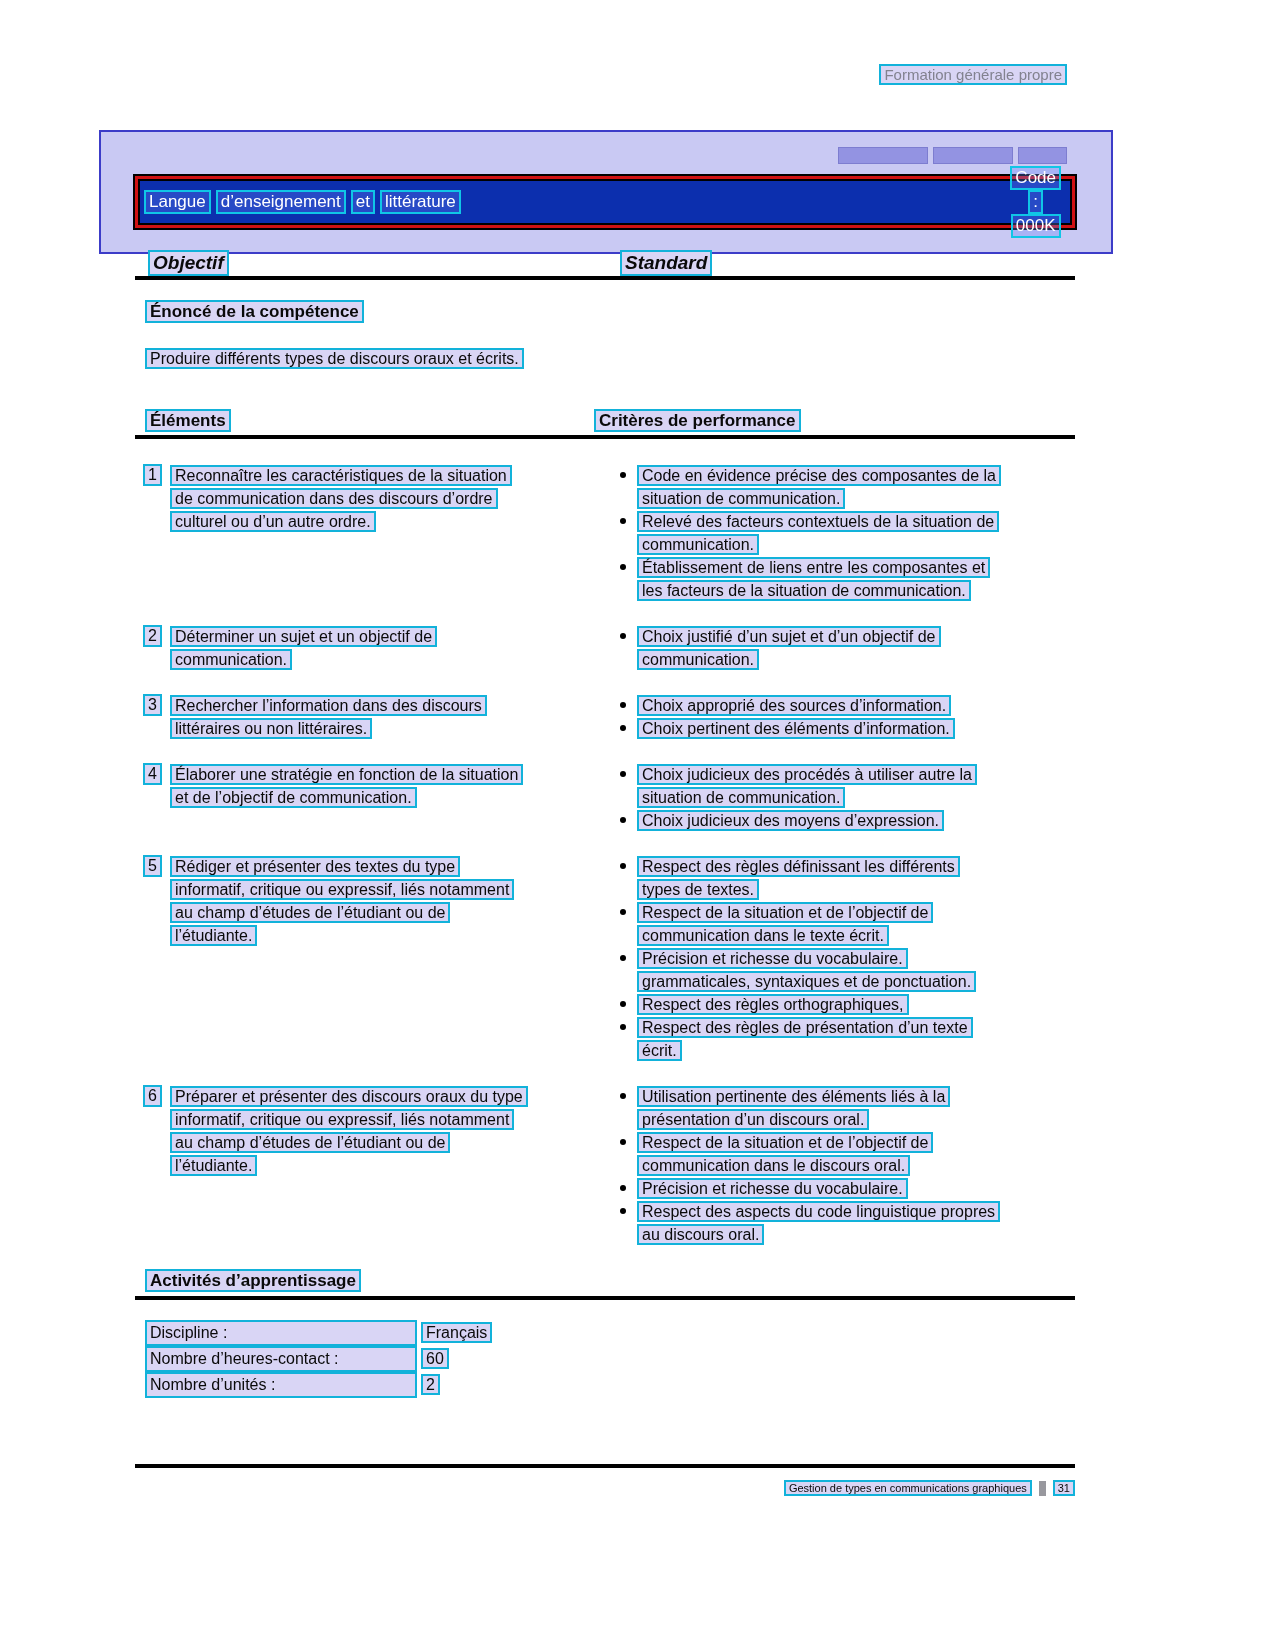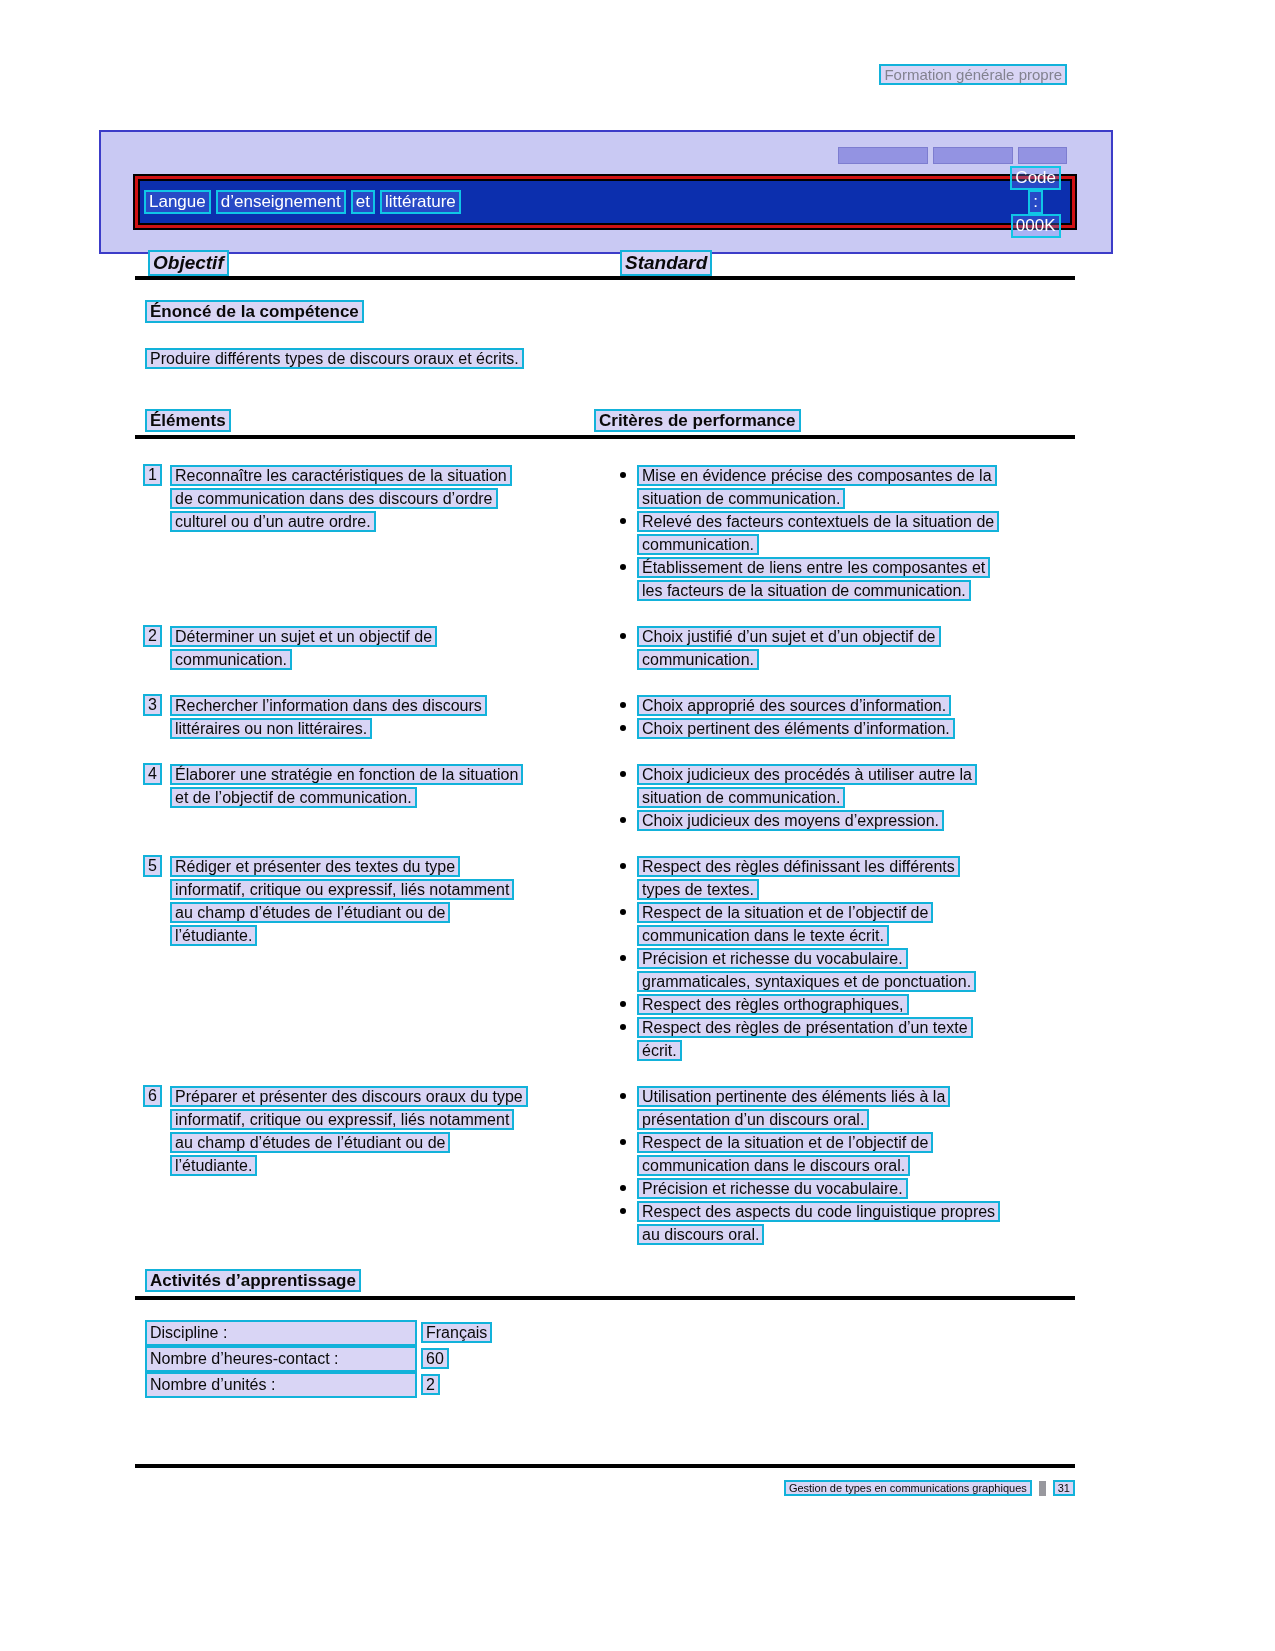--- a/index.html
+++ b/index.html
@@ -133,21 +133,21 @@
 
     <div id="rows">
         <div class="row">
           <div class="col-el">
             <span class="hl num">1</span>
             <div class="line"><span class="hl">Reconnaître les caractéristiques de la situation</span></div>
             <div class="line"><span class="hl">de communication dans des discours d’ordre</span></div>
             <div class="line"><span class="hl">culturel ou d’un autre ordre.</span></div>
           </div>
           <div class="col-cr">
-            <div class="line crit-line"><span class="dot"></span><span class="hl">Mise en évidence précise des composantes de la</span></div>
+            <div class="line crit-line"><span class="dot"></span><span class="hl">Code en évidence précise des composantes de la</span></div>
             <div class="line crit-line"><span class="hl">situation de communication.</span></div>
             <div class="line crit-line"><span class="dot"></span><span class="hl">Relevé des facteurs contextuels de la situation de</span></div>
             <div class="line crit-line"><span class="hl">communication.</span></div>
             <div class="line crit-line"><span class="dot"></span><span class="hl">Établissement de liens entre les composantes et</span></div>
             <div class="line crit-line"><span class="hl">les facteurs de la situation de communication.</span></div>
           </div>
         </div>
         <div class="row">
           <div class="col-el">
             <span class="hl num">2</span>

